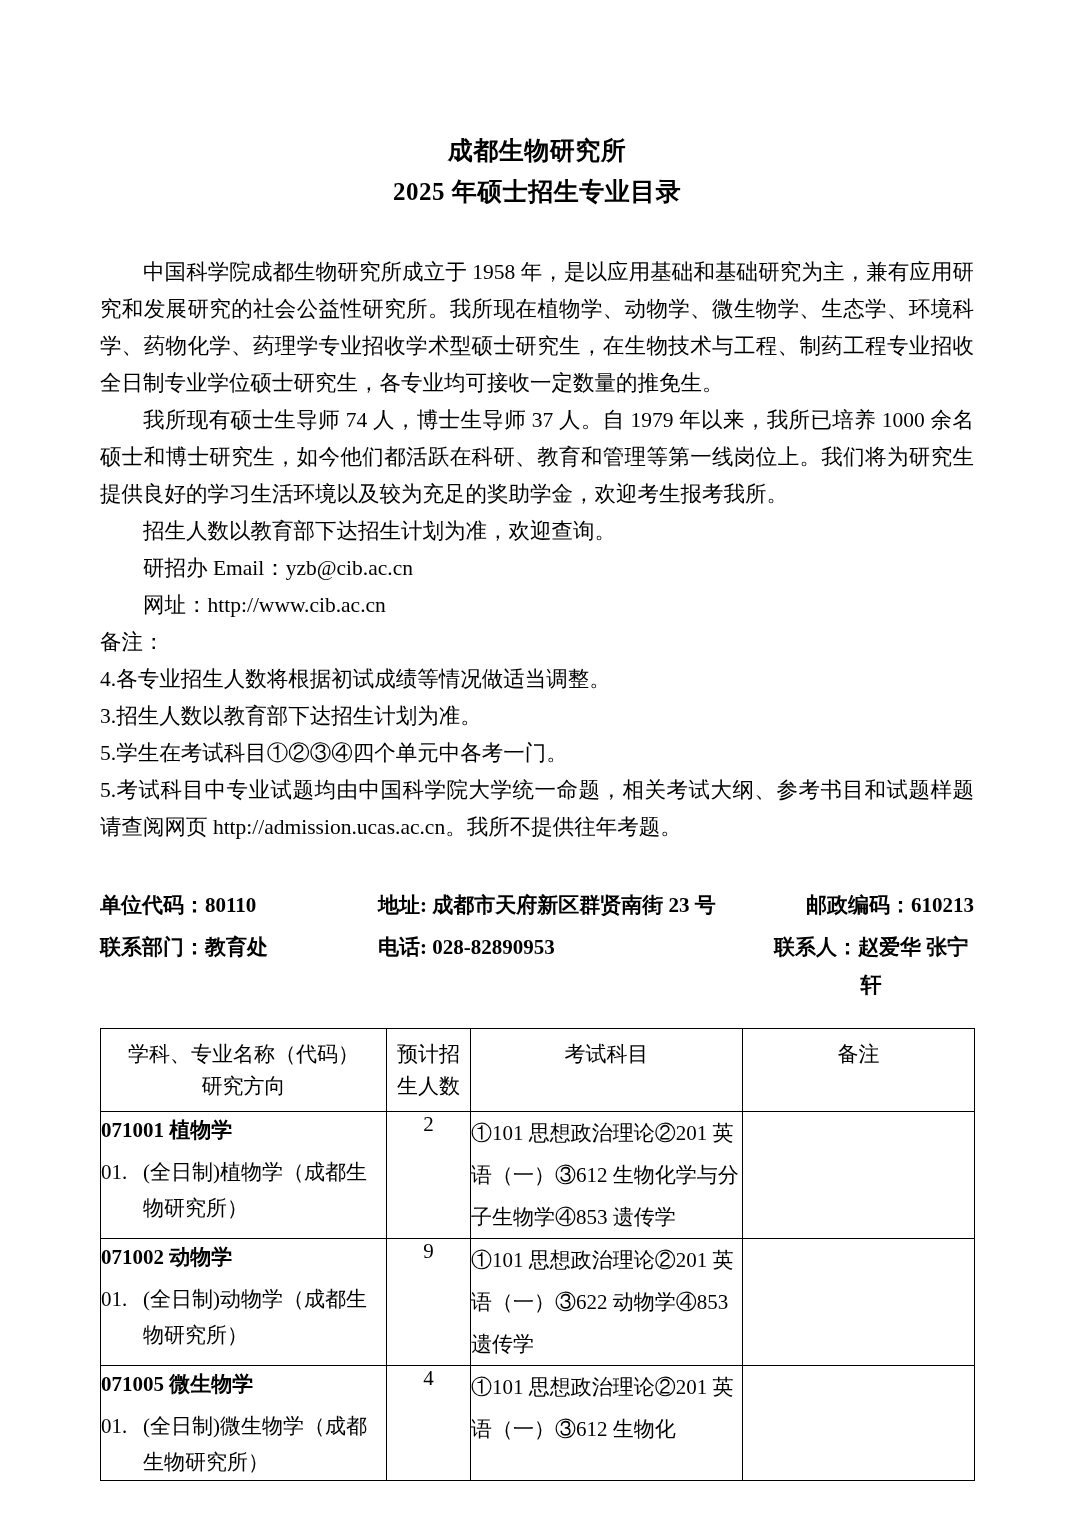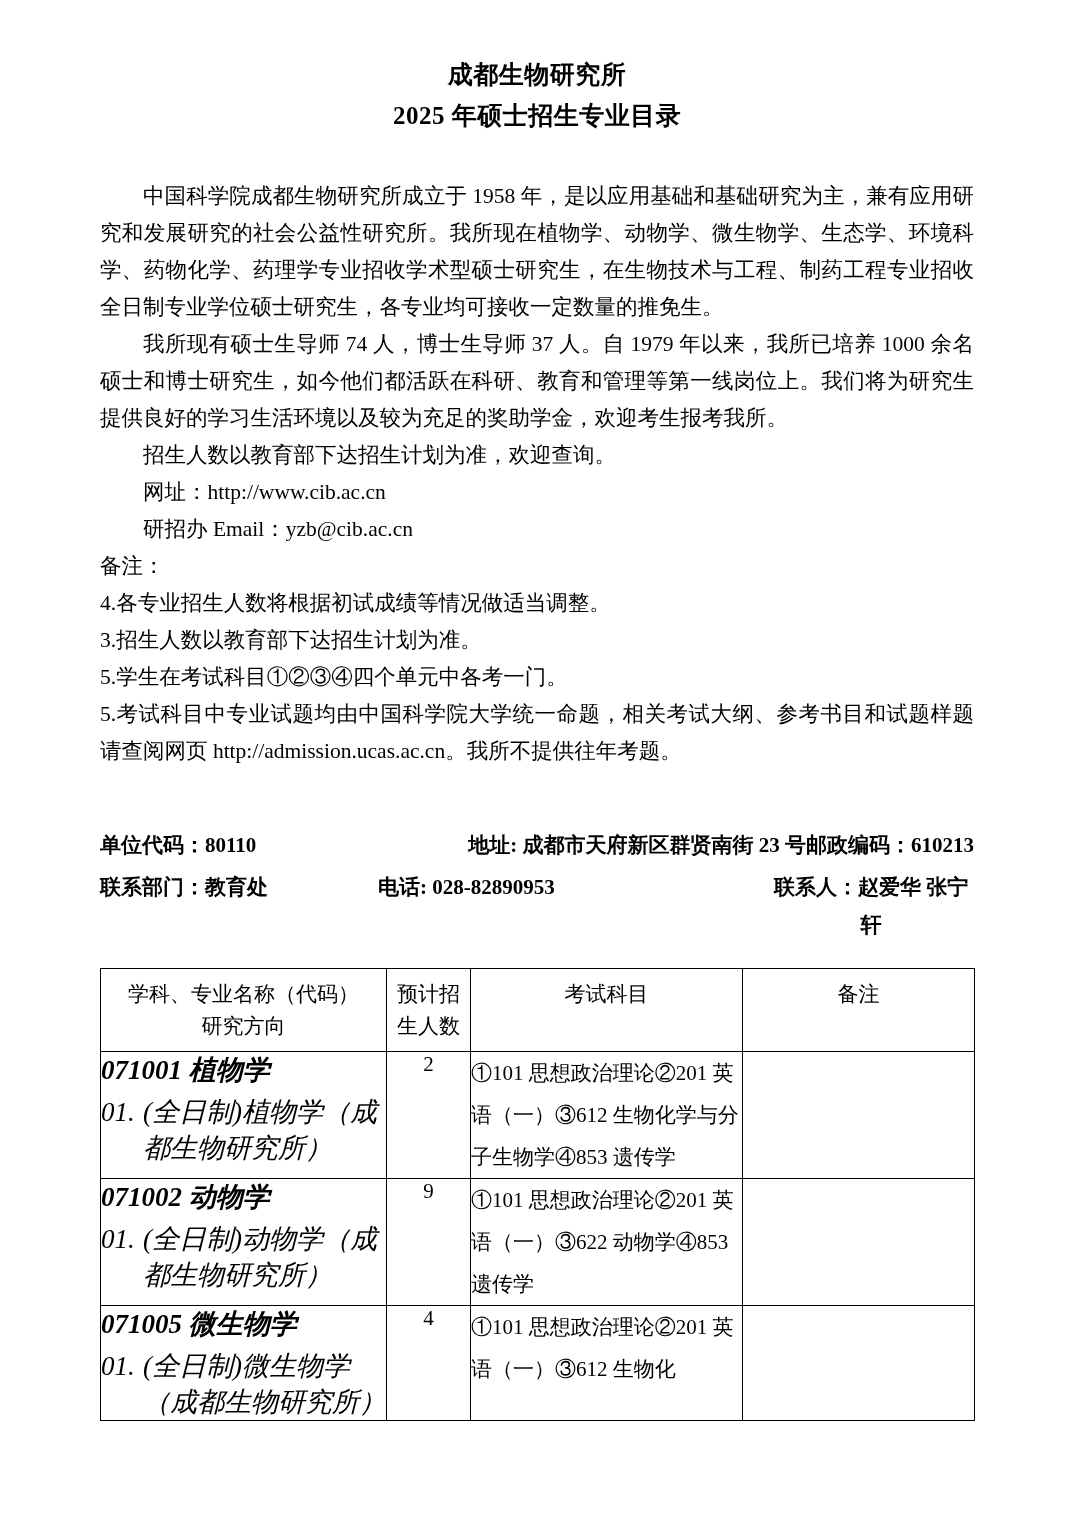--- a/index.html
+++ b/index.html
@@ -11,21 +11,21 @@
     width: 1074px;
     height: 1520px;
     font-family: "Liberation Serif", "DejaVu Serif", serif;
     color: #000000;
   }
   .page {
     position: relative;
     width: 1074px;
     height: 1520px;
     box-sizing: border-box;
-    padding: 36px 100px 0 100px;
+    padding: 112px 100px 0 100px;
   }
   .title-block {
     text-align: center;
     margin-top: 18px;
   }
   .title-line {
     font-size: 25px;
     font-weight: bold;
     line-height: 41px;
     letter-spacing: 0.5px;
@@ -42,31 +42,31 @@
   .indent2 {
     text-indent: 2em;
   }
   .noindent {
     text-indent: 0;
   }
   .indent-email {
     text-indent: 2em;
   }
   .contact-block {
-    margin-top: 56px;
+    margin-top: 40px;
     font-size: 21px;
     font-weight: bold;
   }
   .contact-row {
     display: flex;
     align-items: baseline;
     line-height: 38px;
   }
   .contact-row .c1 { width: 278px; }
-  .contact-row .c2 { flex: 1; text-align: right; }
+  .contact-row .c2 { flex: 1; }
   .contact-row .c3 { text-align: right; }
   .contact-row2 {
     display: flex;
     align-items: baseline;
     line-height: 38px;
     margin-top: 4px;
   }
   .contact-row2 .d1 { width: 278px; }
   .contact-row2 .d2 { width: 390px; }
   .contact-row2 .d3 { flex: 1; text-align: center; }
@@ -88,25 +88,24 @@
     font-size: 21px;
     line-height: 33px;
     padding: 9px 4px;
   }
   .col1 { width: 286px; }
   .col2 { width: 84px; }
   .col3 { width: 272px; }
   .col4 { width: 232px; }
 
   td.c-major {
-    font-size: 27px;
+    font-size: 21px;
     line-height: 36px;
     padding: 10px 8px 12px 8px;
     font-weight: normal;
-    font-style: italic;
   }
   .major-code {
     font-weight: bold;
     margin-bottom: 6px;
   }
   .dir-line {
     display: flex;
   }
   .dir-no {
     width: 42px;
@@ -139,22 +138,22 @@
 
   <div class="title-block">
     <div class="title-line">成都生物研究所</div>
     <div class="title-line">2025 年硕士招生专业目录</div>
   </div>
 
   <div class="intro">
     <p class="indent2">中国科学院成都生物研究所成立于 1958 年，是以应用基础和基础研究为主，兼有应用研究和发展研究的社会公益性研究所。我所现在植物学、动物学、微生物学、生态学、环境科学、药物化学、药理学专业招收学术型硕士研究生，在生物技术与工程、制药工程专业招收全日制专业学位硕士研究生，各专业均可接收一定数量的推免生。</p>
     <p class="indent2">我所现有硕士生导师 74 人，博士生导师 37 人。自 1979 年以来，我所已培养 1000 余名硕士和博士研究生，如今他们都活跃在科研、教育和管理等第一线岗位上。我们将为研究生提供良好的学习生活环境以及较为充足的奖助学金，欢迎考生报考我所。</p>
     <p class="indent2">招生人数以教育部下达招生计划为准，欢迎查询。</p>
+    <p class="indent-email">研招办 Email：yzb@cib.ac.cn</p>
     <p class="indent-email">网址：http://www.cib.ac.cn</p>
-    <p class="indent-email">研招办 Email：yzb@cib.ac.cn</p>
     <p class="noindent">备注：</p>
     <p class="noindent">4.各专业招生人数将根据初试成绩等情况做适当调整。</p>
     <p class="noindent">3.招生人数以教育部下达招生计划为准。</p>
     <p class="noindent">5.学生在考试科目①②③④四个单元中各考一门。</p>
     <p class="noindent">5.考试科目中专业试题均由中国科学院大学统一命题，相关考试大纲、参考书目和试题样题请查阅网页 http://admission.ucas.ac.cn。我所不提供往年考题。</p>
   </div>
 
   <div class="contact-block">
     <div class="contact-row">
       <span class="c1">单位代码：80110</span>

